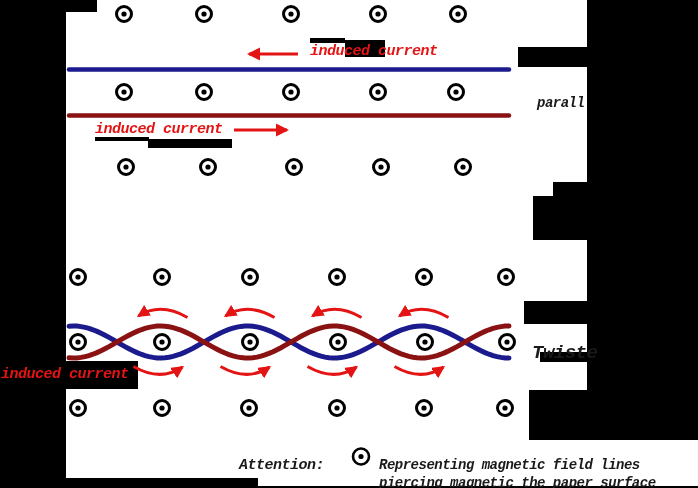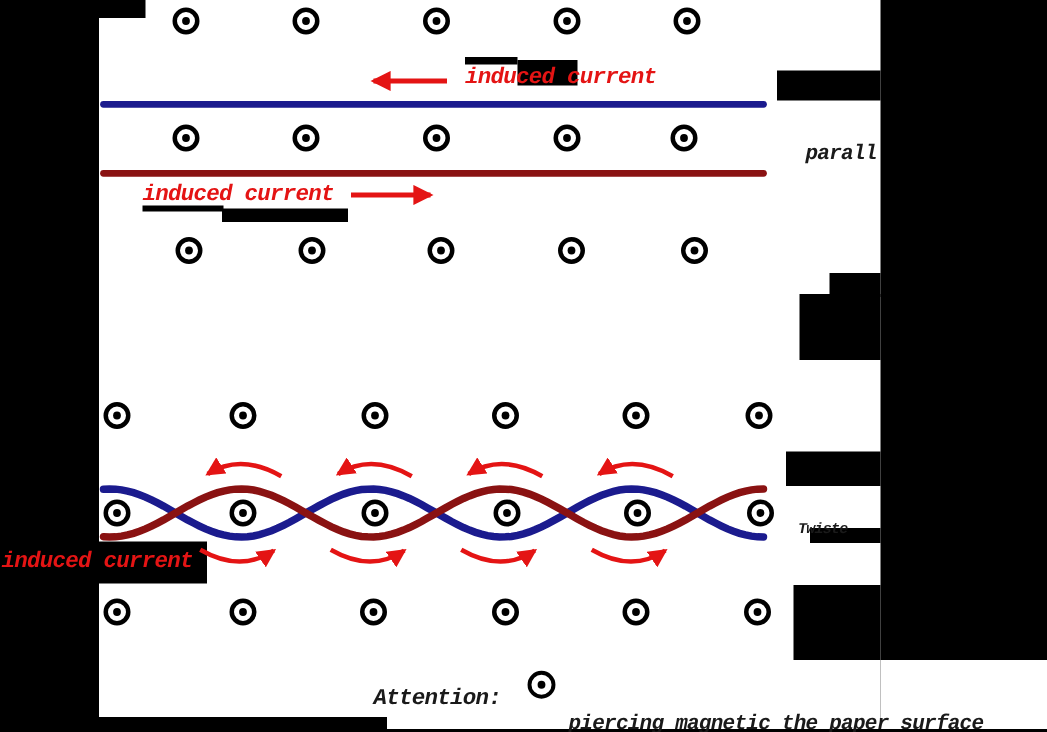--- a/index.html
+++ b/index.html
@@ -195,16 +195,17 @@
       <g>
         <circle cx="361" cy="456.5" r="8" fill="#ffffff" stroke="#000" stroke-width="2.6"></circle>
         <circle cx="361" cy="456.5" r="2.6" fill="#000"></circle>
       </g>
     </svg>
 
   <div class="lbl red-lbl" style="left:310px;top:44px;">induced current</div>
   <div class="lbl red-lbl" style="left:95px;top:122px;">induced current</div>
   <div class="lbl red-lbl" style="left:1px;top:367px;">induced current</div>
   <div class="lbl ink-lbl" style="left:537px;top:84px;">parall</div>
-  <div class="lbl ink-lbl" style="left:532px;top:334px;font-size:10px;">Twiste</div>
-  <div class="lbl ink-lbl" style="left:249px;top:446px;font-size:15px;">Attention:</div>
+  <div class="lbl ink-lbl" style="left:532px;top:334px;font-size:19px;">Twiste</div>
+  <div class="lbl ink-lbl" style="left:239px;top:446px;font-size:15px;">Attention:</div>
+  <div class="lbl ink-lbl thin" style="left:379px;top:446px;font-weight:bold;">Representing magnetic field lines</div>
   <div class="lbl ink-lbl thin" style="left:379px;top:464px;font-weight:bold;">piercing magnetic the paper surface</div>
 </div>
 
 </body></html>

